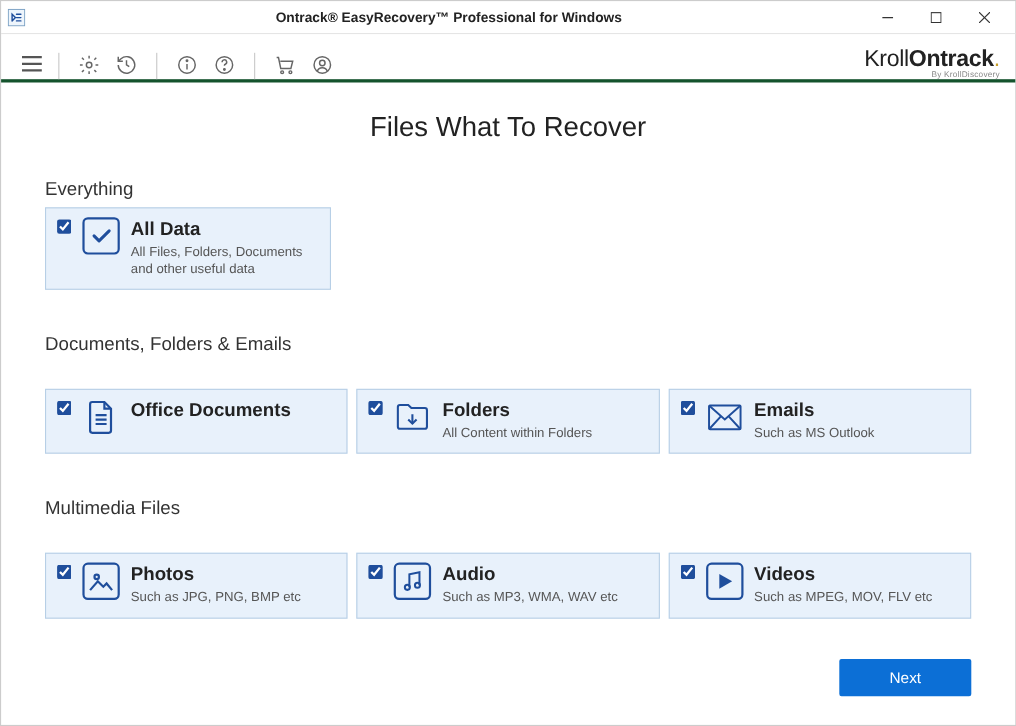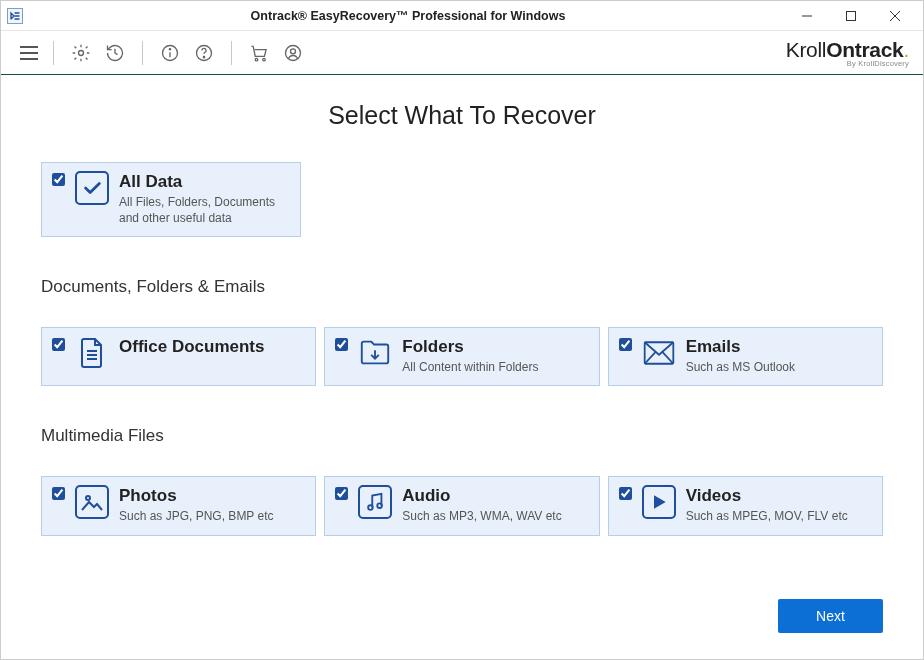--- a/index.html
+++ b/index.html
@@ -16,21 +16,21 @@
 
   
   .titlebar { height: 30px; display: flex; align-items: center; padding: 0 6px; border-bottom: 1px solid #e5e5e5; }
   .titlebar .app-icon { width: 16px; height: 16px; margin-right: 8px; display:flex; align-items:center; justify-content:center;}
   .titlebar .title { flex: 1; text-align: center; font-size: 12.5px; font-weight: 600; color: #222; }
   .titlebar .win-controls { display: flex; }
   .titlebar .win-btn { width: 44px; height: 28px; display: flex; align-items: center; justify-content: center; color: #555; }
   .titlebar .win-btn svg { display:block; }
 
   
-  .toolbar { height: 44px; display: flex; align-items: center; padding: 0 14px; border-bottom: 1px solid #14532d; }
+  .toolbar { height: 44px; display: flex; align-items: flex-end; padding: 0 14px; border-bottom: 3px solid #14532d; }
   .toolbar .hamburger { width: 28px; height: 28px; display:flex; align-items:center; justify-content:center; }
   .toolbar .sep { width: 1px; height: 24px; background: #c8c8c8; margin: 0 10px; }
   .toolbar .tool-icon { width: 26px; height: 26px; display:flex; align-items:center; justify-content:center; margin: 0 4px; color:#666; }
   .toolbar-right { margin-left: auto; display:flex; flex-direction:column; align-items:flex-end; }
   .brand { font-size: 21px; color:#222; letter-spacing:-0.3px; }
   .brand .light { font-weight: 300; }
   .brand .bold { font-weight: 700; }
   .brand-dot{ color:#c9a02a;}
   .subbrand { font-size: 7.5px; color:#888; margin-top:-3px; letter-spacing:.2px;}
 
@@ -46,21 +46,21 @@
 
   .card { background:#e8f1fb; border:1px solid #b7cfe6; padding:8px 10px 10px 10px; display:flex; align-items:flex-start; gap:10px; min-height:58px; }
   .card .chk { width:13px; height:13px; margin-top:2px; flex-shrink:0; }
   .card .bigicon { width:34px; height:34px; flex-shrink:0; display:flex; align-items:center; justify-content:center; border:2px solid #1f4e9c; border-radius:5px; color:#1f4e9c; margin-top:0; }
   .card .bigicon.nbox { border:none; }
   .card .text { display:flex; flex-direction:column; line-height:1.35; }
   .card .text .title { font-weight:700; color:#222; font-size:17px;}
   .card .text .desc { color:#555; font-size:12px; }
 
   .footer { padding: 12px 40px 26px 0; display:flex; justify-content:flex-end; }
-  .next-btn { background:#0c6fd6; color:#fff; border:none; width:105px; height:34px; font-size:14px; border-radius:2px; cursor:pointer; }
+  .next-btn { background:#0c6fd6; color:#fff; border:none; width:120px; height:34px; font-size:14px; border-radius:2px; cursor:pointer; }
 
   input[type="checkbox"]{ accent-color:#1f4e9c; }
 </style>
 </head>
 <body>
 
 <div class="window">
 
   <div class="titlebar">
     <span class="app-icon">
@@ -142,22 +142,23 @@
           <path d="M6.5 19c1-3 3.2-4 5.5-4s4.5 1 5.5 4"></path>
         </svg>
     </div>
     <div class="toolbar-right">
       <div class="brand"><span class="light">Kroll</span><span class="bold">Ontrack</span><span class="brand-dot">.</span></div>
       <div class="subbrand">By KrollDiscovery</div>
     </div>
   </div>
 
   <div class="content">
-    <h1 class="page-title">Select What To Recover</h1>
-
+    <h1 class="page-title">Files What To Recover</h1>
+
+    <div class="section-label">Everything</div>
     <div class="row single">
       <div class="card">
         <input type="checkbox" class="chk" checked="" style="">
         <div class="bigicon">
           <svg width="22" height="22" viewBox="0 0 24 24" fill="none" stroke="#1f4e9c" stroke-width="3" stroke-linecap="round" stroke-linejoin="round">
               <polyline points="5 12 10 17 20 7"></polyline>
             </svg>
         </div>
         <div class="text">
           <span class="title">All Data</span>

